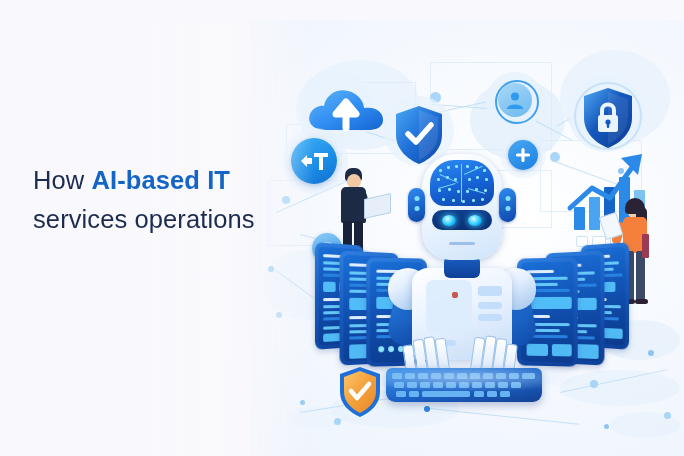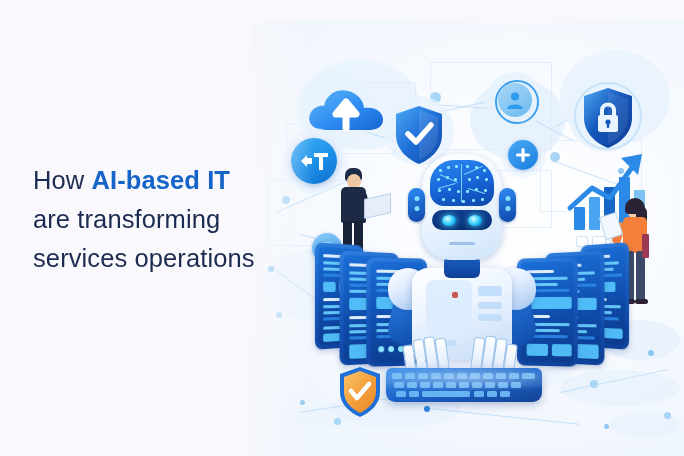--- a/index.html
+++ b/index.html
@@ -503,17 +503,16 @@
       <path d="M23 1 L43 8 L43 26 C43 38 34 46 23 51 C12 46 3 38 3 26 L3 8 Z" fill="#1f6fd8"></path>
       <path d="M23 5 L39 11 L39 26 C39 36 31 43 23 47 C15 43 7 36 7 26 L7 11 Z" fill="url(#sg3)"></path>
       <path d="M14 25 L20 32 L32 18" stroke="#ffffff" stroke-width="4.5" fill="none" stroke-linecap="round" stroke-linejoin="round"></path>
     </svg>
   </div>
 
   <div class="bg-vign"></div>
 
   <div class="headline">
     <span class="ln"><span>How </span><span class="hl">AI-based IT</span></span>
-    <span class="ln">are transforming</span>
     <span class="ln">services operations</span>
   </div>
 
 </div>
 
 </body></html>

